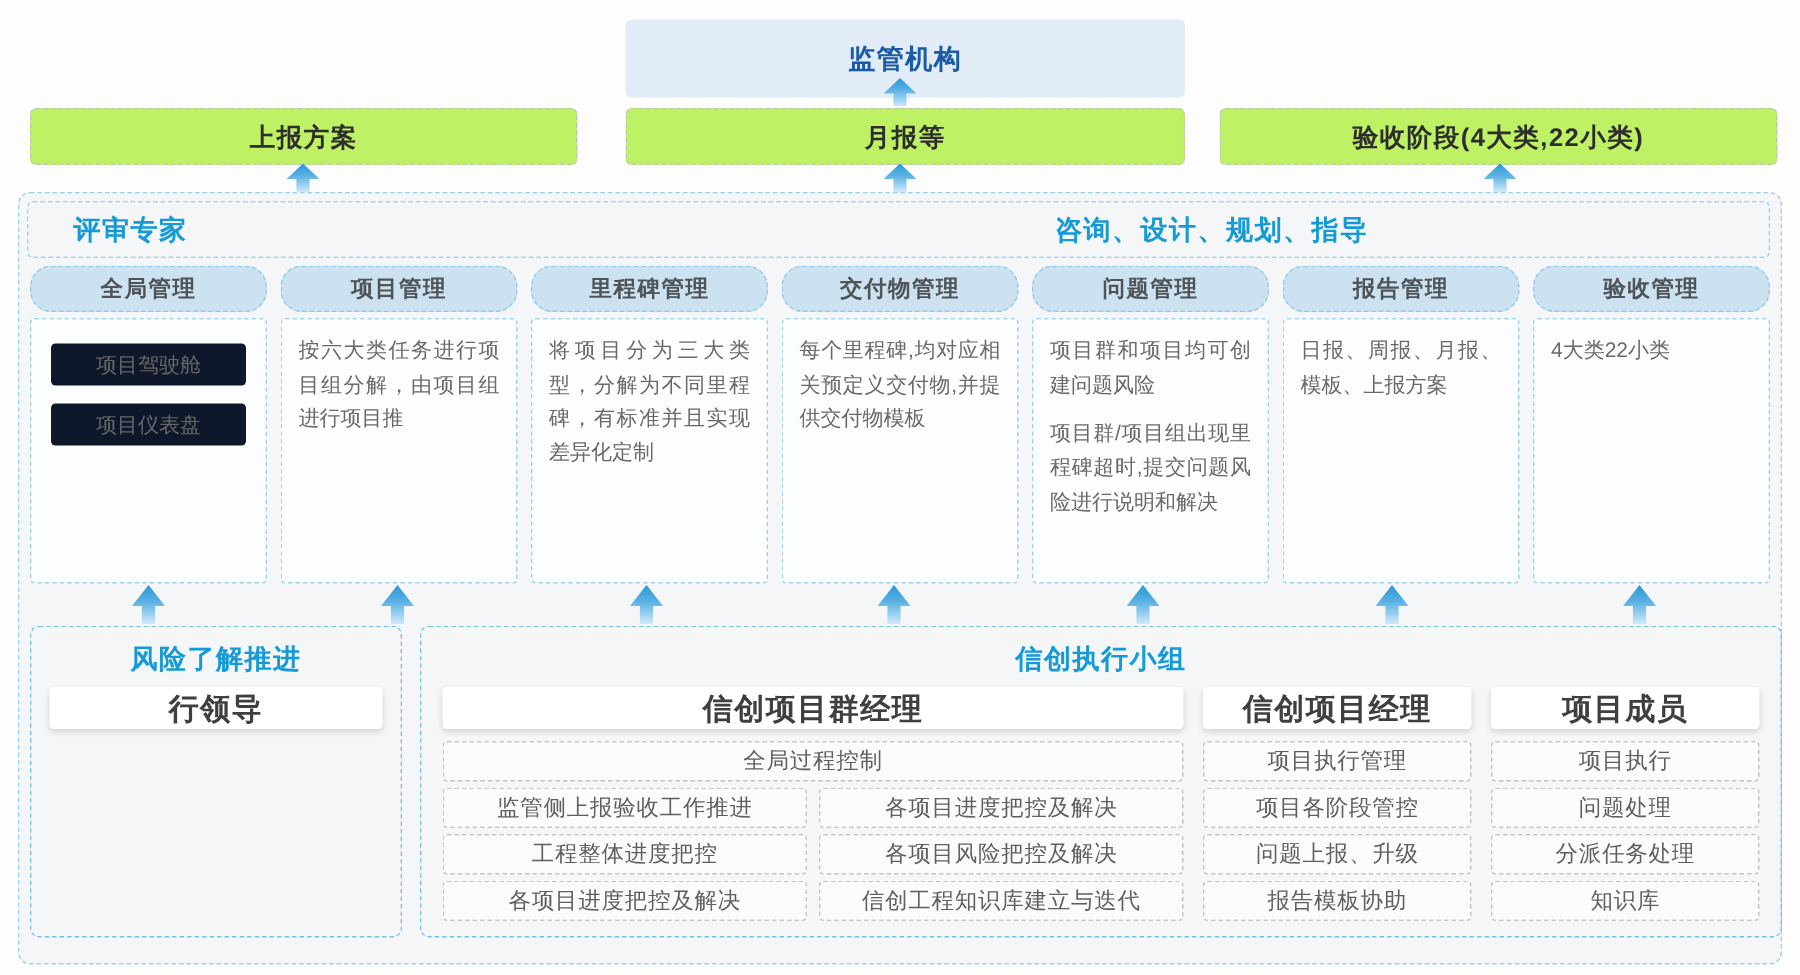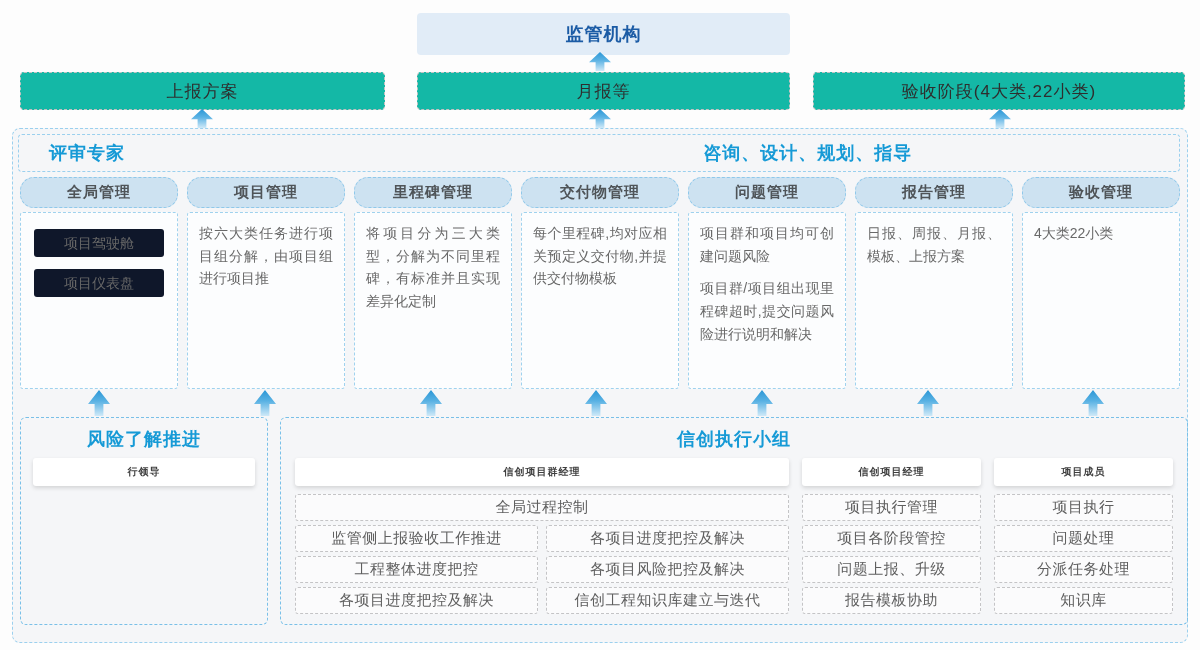--- a/index.html
+++ b/index.html
@@ -6,32 +6,32 @@
   body{
     width:1200px;height:650px;
     background:#fdfdfd;
     font-family:"Liberation Sans","DejaVu Sans",sans-serif;
     -webkit-font-smoothing:antialiased;
   }
   .page{position:relative;width:1200px;height:650px;overflow:hidden;}
 
   
   .reg-box{
-    position:absolute;left:417px;top:13px;width:373px;height:42px;
+    position:absolute;left:417px;top:13px;width:373px;height:52px;
     background:#e1ecf7;border-radius:4px;
     display:flex;align-items:center;justify-content:center;
     font-size:18px;font-weight:700;color:#1b5ba5;letter-spacing:1px;
   }
 
   
   .stage{
     position:absolute;top:72px;height:38px;
-    background:#14b8a6;border:1.6px dashed #c2c2c2;border-radius:4px;
-    display:flex;align-items:center;justify-content:center;
-    font-size:17px;font-weight:400;color:#2e2e2e;letter-spacing:1px;
+    background:#bef264;border:1.6px dashed #c2c2c2;border-radius:4px;
+    display:flex;align-items:center;justify-content:center;
+    font-size:17px;font-weight:700;color:#2e2e2e;letter-spacing:1px;
     box-sizing:border-box;
   }
 
   
   .arrow{
     position:absolute;width:22px;
     background:linear-gradient(180deg,#2b97d6 0%,#58b1e3 42%,#cfe9f8 100%);
     clip-path:polygon(50% 0,100% 54%,70% 54%,70% 100%,30% 100%,30% 54%,0 54%);
   }
   .arrow-sm{height:19px;}
@@ -88,21 +88,21 @@
   .group-exec{left:280px;width:908px;}
   .grp-title{
     margin-top:9px;text-align:center;
     font-size:18px;font-weight:700;color:#169ad6;letter-spacing:1px;
   }
   .grp-body{flex:1;padding:7px 12px 12px 12px;display:flex;flex-direction:column;}
   .role-head{
     height:28px;background:#ffffff;border-radius:3px;
     box-shadow:0 2px 4px rgba(0,0,0,0.14);
     display:flex;align-items:center;justify-content:center;
-    font-size:10px;font-weight:700;color:#3f3f3f;letter-spacing:1px;
+    font-size:20px;font-weight:700;color:#3f3f3f;letter-spacing:1px;
     flex:0 0 28px;
   }
   .item{
     height:27px;flex:0 0 27px;
     border:1px dashed #c4c4c6;background:#fbfbfc;border-radius:3px;
     display:flex;align-items:center;justify-content:center;
     font-size:15px;color:#5f5f5f;letter-spacing:0.5px;
     box-sizing:border-box;
   }
   .stack{display:flex;flex-direction:column;gap:4px;margin-top:8px;}

